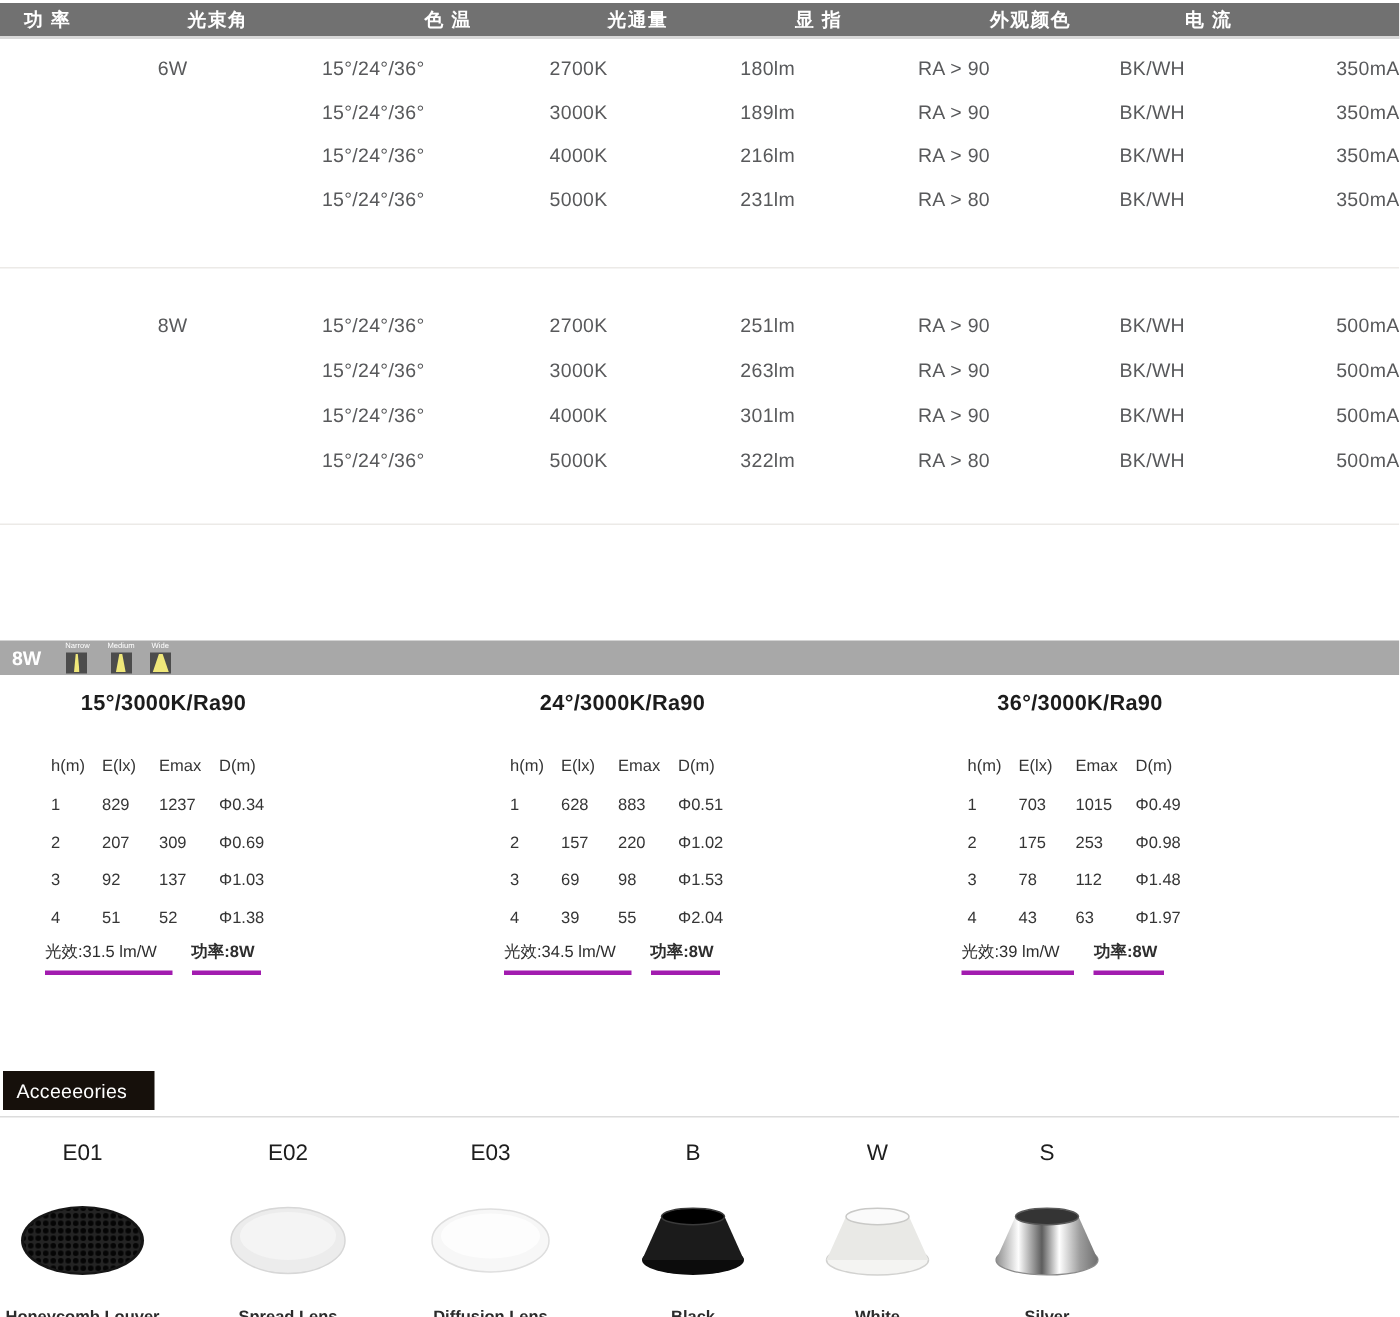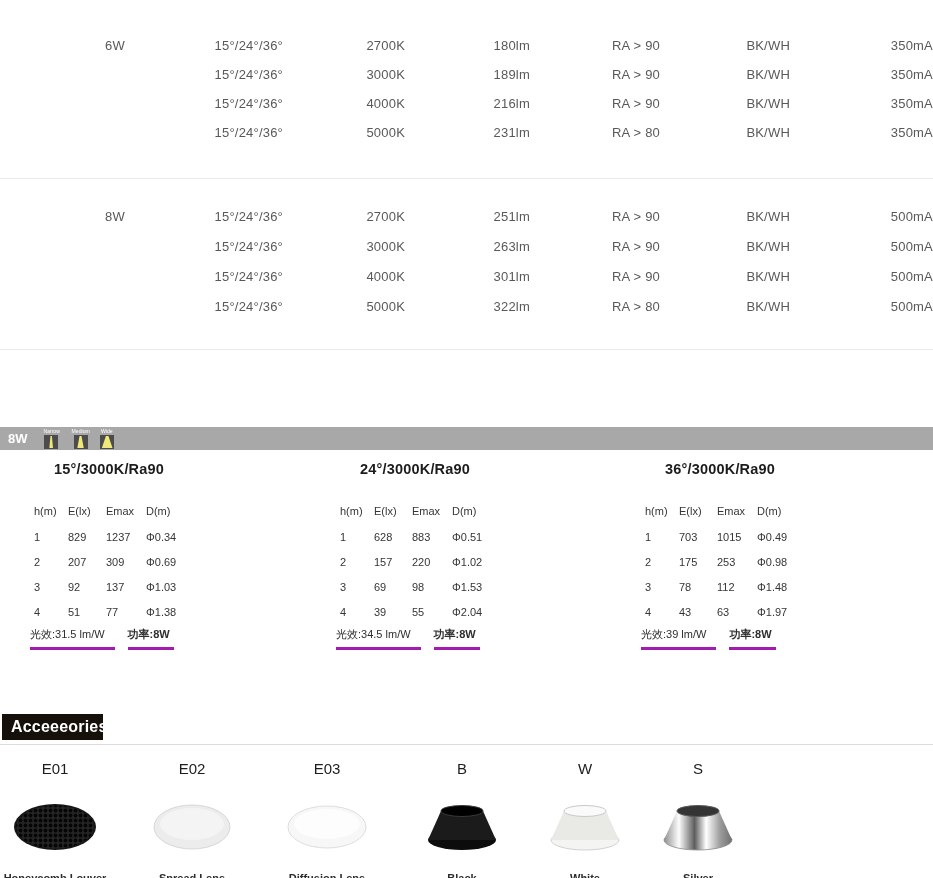--- a/index.html
+++ b/index.html
@@ -62,40 +62,49 @@
   .pt-rows { display:block; margin-top:5px; }
   .pt-foot { margin-top:3px; font-size:11px; color:#2e2e2e; white-space:nowrap; }
   .pt-foot .u { border-bottom:3px solid #a21caf; padding-bottom:5px; display:inline-block; }
   .pt-foot .u-eff { padding-right:10px; }
   .pt-foot .u-pow { margin-left:13px; padding-right:4px;font-weight:bold; }
 
   
   .acc-title-box {
     position:absolute; top:714px; left:2px; width:101px; height:26px;
     background:var(--acc-box, #16100b);
-    color:#fff; font-size:16px; font-weight:700;
+    color:#fff; font-size:13px; font-weight:400;
     display:flex; align-items:center; padding-left:9px; letter-spacing:0.2px;
   }
   #acc-divider { top:744px; border-top-color:#dcdcdc; }
   .acc-item { position:absolute; top:755px; width:120px; display:flex; flex-direction:column; align-items:center; }
   #acc-item-0 { left:0px; width:110px; }
   #acc-item-1 { left:132px; }
   #acc-item-2 { left:267px; }
   #acc-item-3 { left:402px; }
   #acc-item-4 { left:525px; }
   #acc-item-5 { left:638px; }
   .acc-code { font-size:15px; font-weight:400; color:#1d1d1d; padding-top:5px; height:24px; }
   .acc-img { height:72px; display:flex; align-items:center; justify-content:center; margin-top:12px; }
   .acc-caption { font-size:11px; font-weight:700; color:#2b2b2b; margin-top:9px; white-space:nowrap; }
 </style>
 </head>
 <body>
 
 <div id="page">
 
+  <div class="spec-header">
+    <span>功 率</span>
+    <span>光束角</span>
+    <span>色 温</span>
+    <span>光通量</span>
+    <span>显 指</span>
+    <span>外观颜色</span>
+    <span>电 流</span>
+  </div>
 
   <div id="spec-group-1" class="spec-rows">
 
       <div class="spec-row">
         <span>6W</span>
         <span>15°/24°/36°</span>
         <span>2700K</span>
         <span>180lm</span>
         <span>RA &gt; 90</span>
         <span>BK/WH</span>
@@ -229,21 +238,21 @@
         <div class="pt-row">
           <span>3</span>
           <span>92</span>
           <span>137</span>
           <span>Φ1.03</span>
         </div>
 
         <div class="pt-row">
           <span>4</span>
           <span>51</span>
-          <span>77</span>
+          <span>52</span>
           <span>Φ1.38</span>
         </div>
       </div>
     <div class="pt-foot">
       <span class="u u-eff">光效:31.5 lm/W</span><span class="u u-pow">功率:8W</span>
     </div>
   </div>
 
   <div id="photo-table-1" class="photo-table">
     <div class="pt-title">24°/3000K/Ra90</div>

